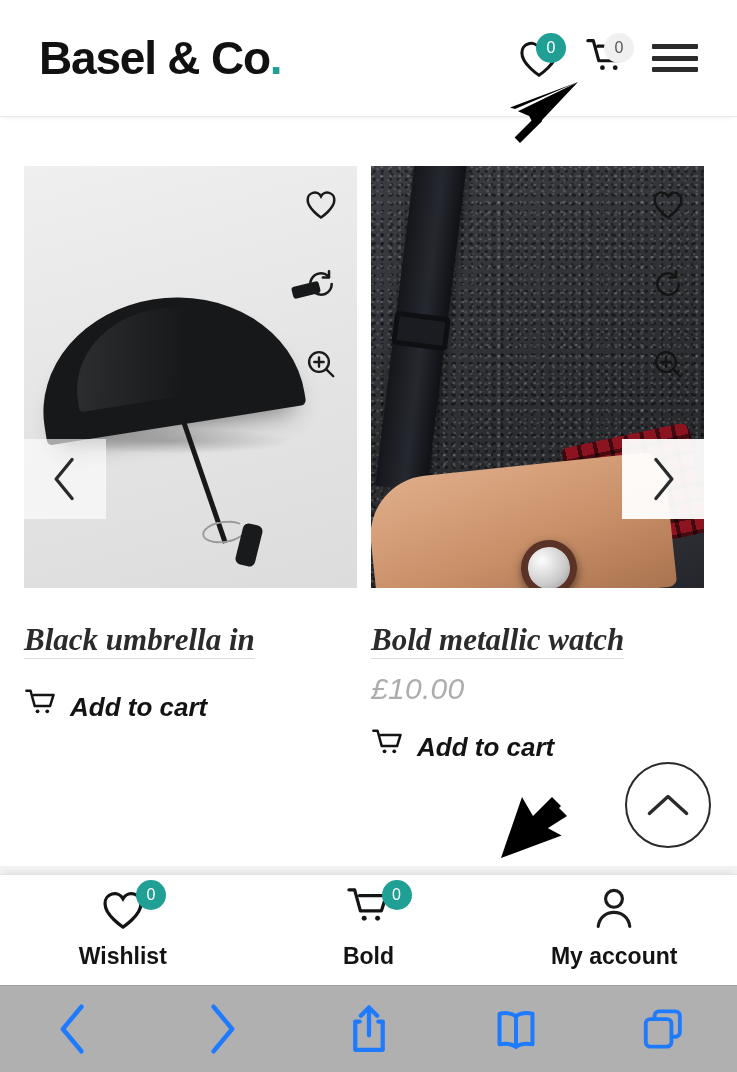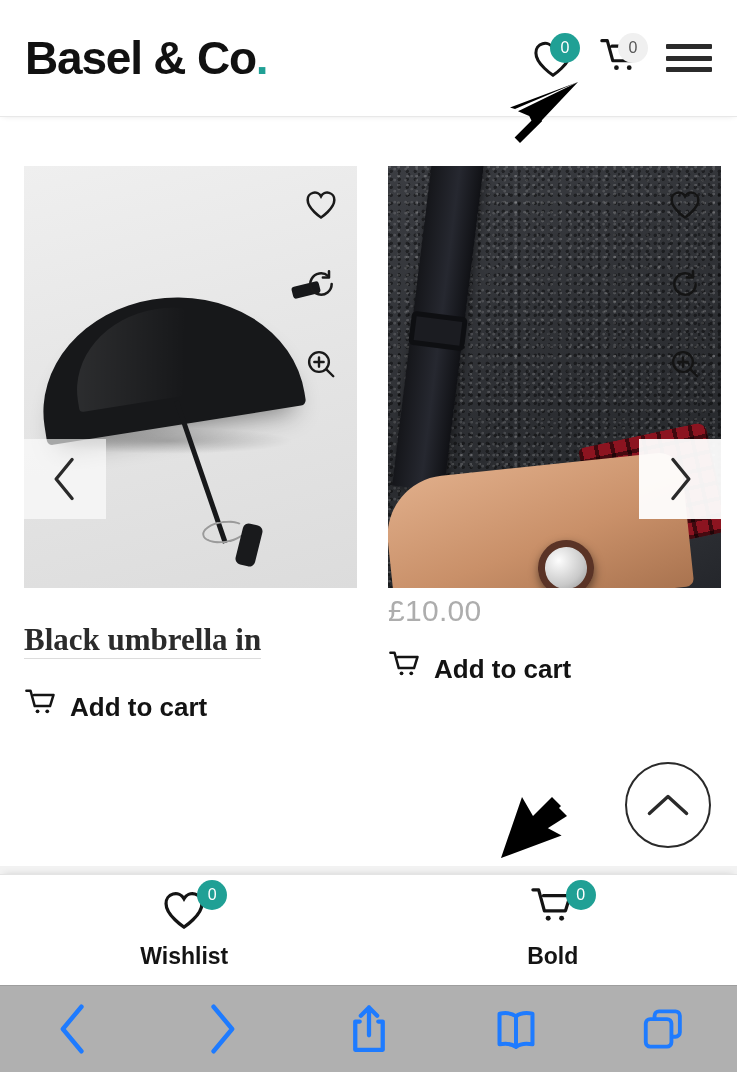--- a/index.html
+++ b/index.html
@@ -8,21 +8,21 @@
     background: #ffffff;
     font-family: "Liberation Sans", sans-serif;
     overflow: hidden;
   }
   #app { position: relative; width: 737px; height: 1072px; background:#fff; }
 
   
   .site-header {
     position: absolute; top: 0; left: 0; width: 737px; height: 116px;
     background: #fff; display: flex; align-items: center;
-    padding: 0 25px; z-index: 30;
+    padding: 0 39px; z-index: 30;
     box-shadow: 0 1px 0 #e8e8e8, 0 3px 6px -3px rgba(0,0,0,.12);
   }
   .logo {
     font-family: "Liberation Sans", sans-serif;
     font-size: 46px; font-weight: 700; letter-spacing: -1.2px;
     color: #111; line-height: 1; white-space: nowrap;
   }
   .logo-dot { color: #20a095; }
   .header-actions {
     margin-left: auto; display: flex; align-items: center; gap: 22px;
@@ -40,21 +40,21 @@
   .badge.teal { background: #20a095; color: #fff; }
   .badge.grey { background: #f0f0f0; color: #555; }
   .hamburger { width: 46px; height: 34px; display: flex; flex-direction: column;
                justify-content: space-between; padding: 3px 0; }
   .hamburger span { display: block; height: 5px; width: 100%;
                     background: #2b2b2b; border-radius: 1px; }
 
   
   .catalog { position: absolute; top: 116px; left: 0; width: 737px;
              height: 752px; background: #fff; padding: 50px 24px 0; }
-  .grid { display: flex; gap: 31px; }
+  .grid { display: flex; gap: 14px; font-style: italic; }
   .product { width: 333px; position: relative; }
 
   .media { position: relative; width: 333px; height: 422px; overflow: hidden; }
   .media-img { position: absolute; inset: 0; }
 
   
   .photo-umbrella { background: linear-gradient(165deg,#efefef 0%, #e6e6e6 45%, #dcdcdc 100%); }
   .umb-canopy {
     position: absolute; left: 12px; top: 132px; width: 262px; height: 128px;
     background: #17181a;
@@ -317,20 +317,23 @@
             </div>
           </div>
 
           <div class="car-arrow next">
             <svg width="30" height="46" viewBox="0 0 16 26">
               <path d="M4 2l9 11-9 11" fill="none" stroke="#2a2a2a" stroke-width="1.9" stroke-linecap="round" stroke-linejoin="round"></path>
             </svg>
           </div>
         </div>
 
+        <h3 class="p-title">
+          <span>Bold metallic watch</span>
+        </h3>
         <div class="p-price">£10.00</div>
         <div class="p-atc">
           <span>
             <svg width="34" height="32" viewBox="0 0 24 23">
               <path d="M1.5 2h3l3 11h11l2.5-8H7" fill="none" stroke="#141414" stroke-width="1.8" stroke-linecap="round" stroke-linejoin="round"></path>
               <circle cx="9.5" cy="16.8" r="1.35" fill="#141414"></circle>
               <circle cx="16.5" cy="16.8" r="1.35" fill="#141414"></circle>
             </svg>
           </span>
           <span>Add to cart</span>
@@ -370,20 +373,31 @@
             <path d="M1.5 2h3l3 11h11l2.5-8H7" fill="none" stroke="#141414" stroke-width="1.7" stroke-linecap="round" stroke-linejoin="round"></path>
             <circle cx="9.5" cy="16.8" r="1.3" fill="#141414"></circle>
             <circle cx="16.5" cy="16.8" r="1.3" fill="#141414"></circle>
           </svg>
         </span>
         <span class="nav-badge">0</span>
       </div>
       <span class="nav-label">Bold</span>
     </div>
 
+    <div class="nav-item">
+      <div class="nav-icon-wrap">
+        <span>
+          <svg width="46" height="44" viewBox="0 0 24 24">
+            <circle cx="12" cy="7" r="4.6" fill="none" stroke="#1b1b1b" stroke-width="1.7"></circle>
+            <path d="M3.4 22c.6-5 4.4-7.6 8.6-7.6s8 2.6 8.6 7.6" fill="none" stroke="#1b1b1b" stroke-width="1.7" stroke-linecap="round"></path>
+          </svg>
+        </span>
+      </div>
+      <span class="nav-label">My account</span>
+    </div>
   </nav>
 
   <div class="safari-bar">
     <div class="safari-btn">
       <svg width="34" height="52" viewBox="0 0 18 28">
         <path d="M13 2L3 14l10 12" fill="none" stroke="#1e7bff" stroke-width="2.4" stroke-linecap="round" stroke-linejoin="round"></path>
       </svg>
     </div>
     <div class="safari-btn">
       <svg width="34" height="52" viewBox="0 0 18 28">

